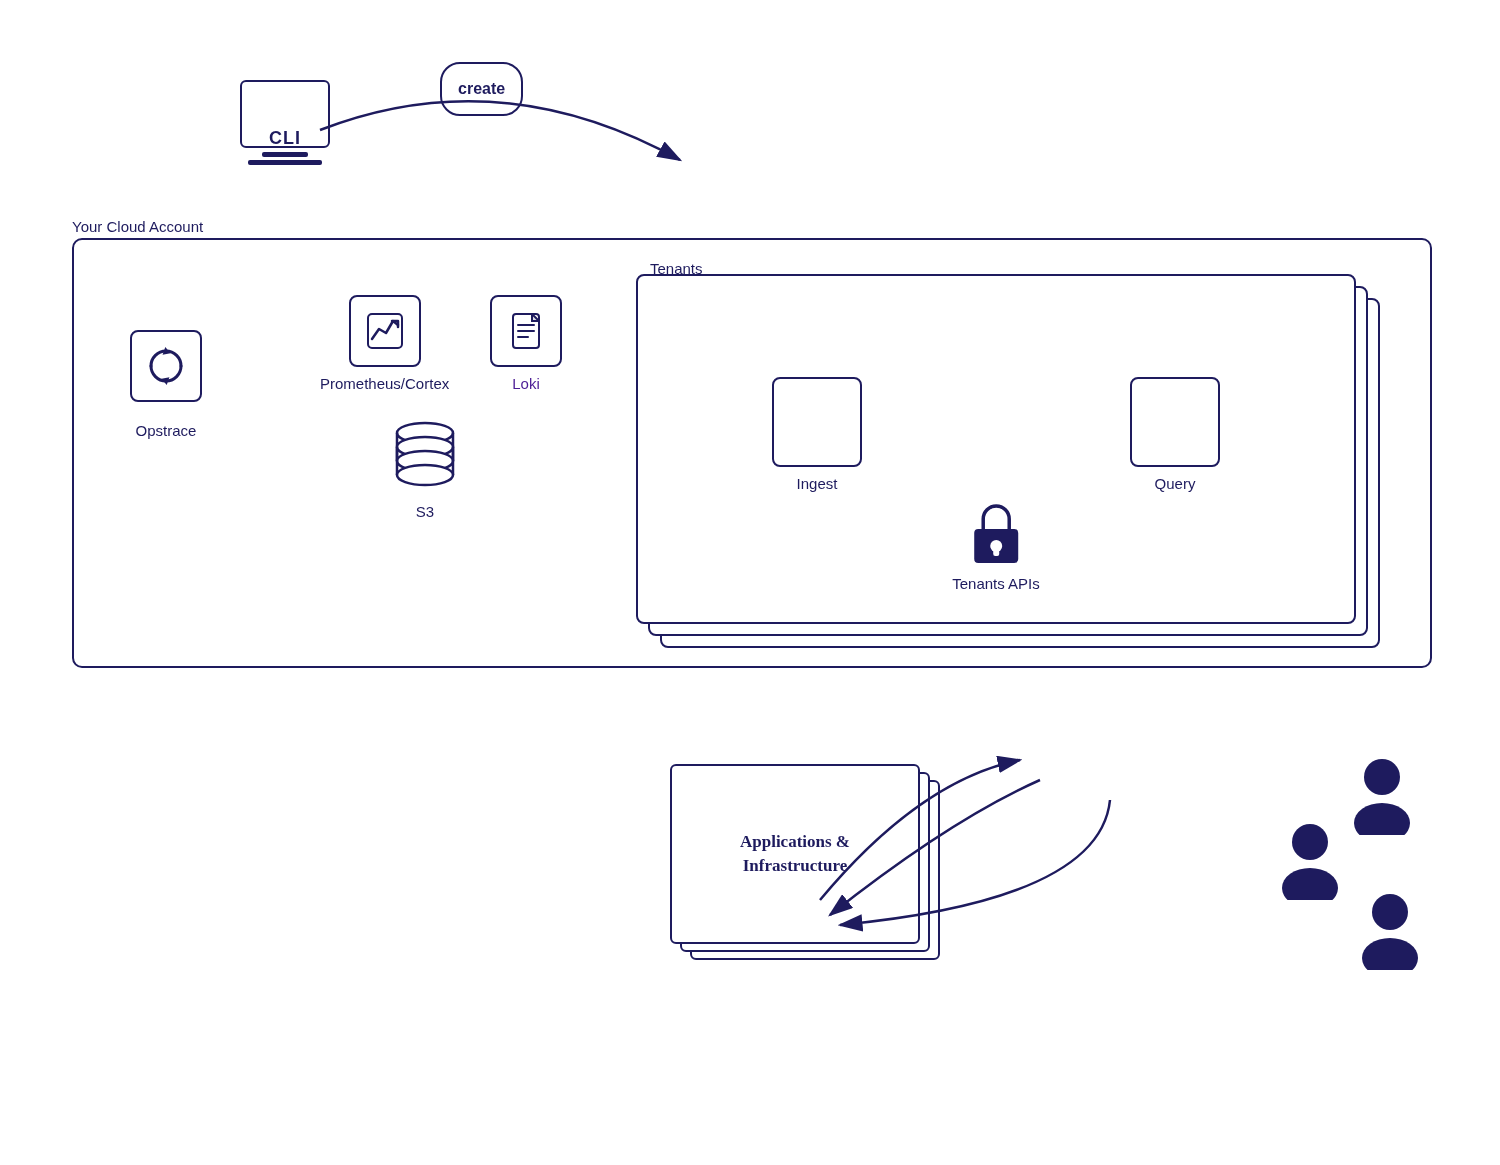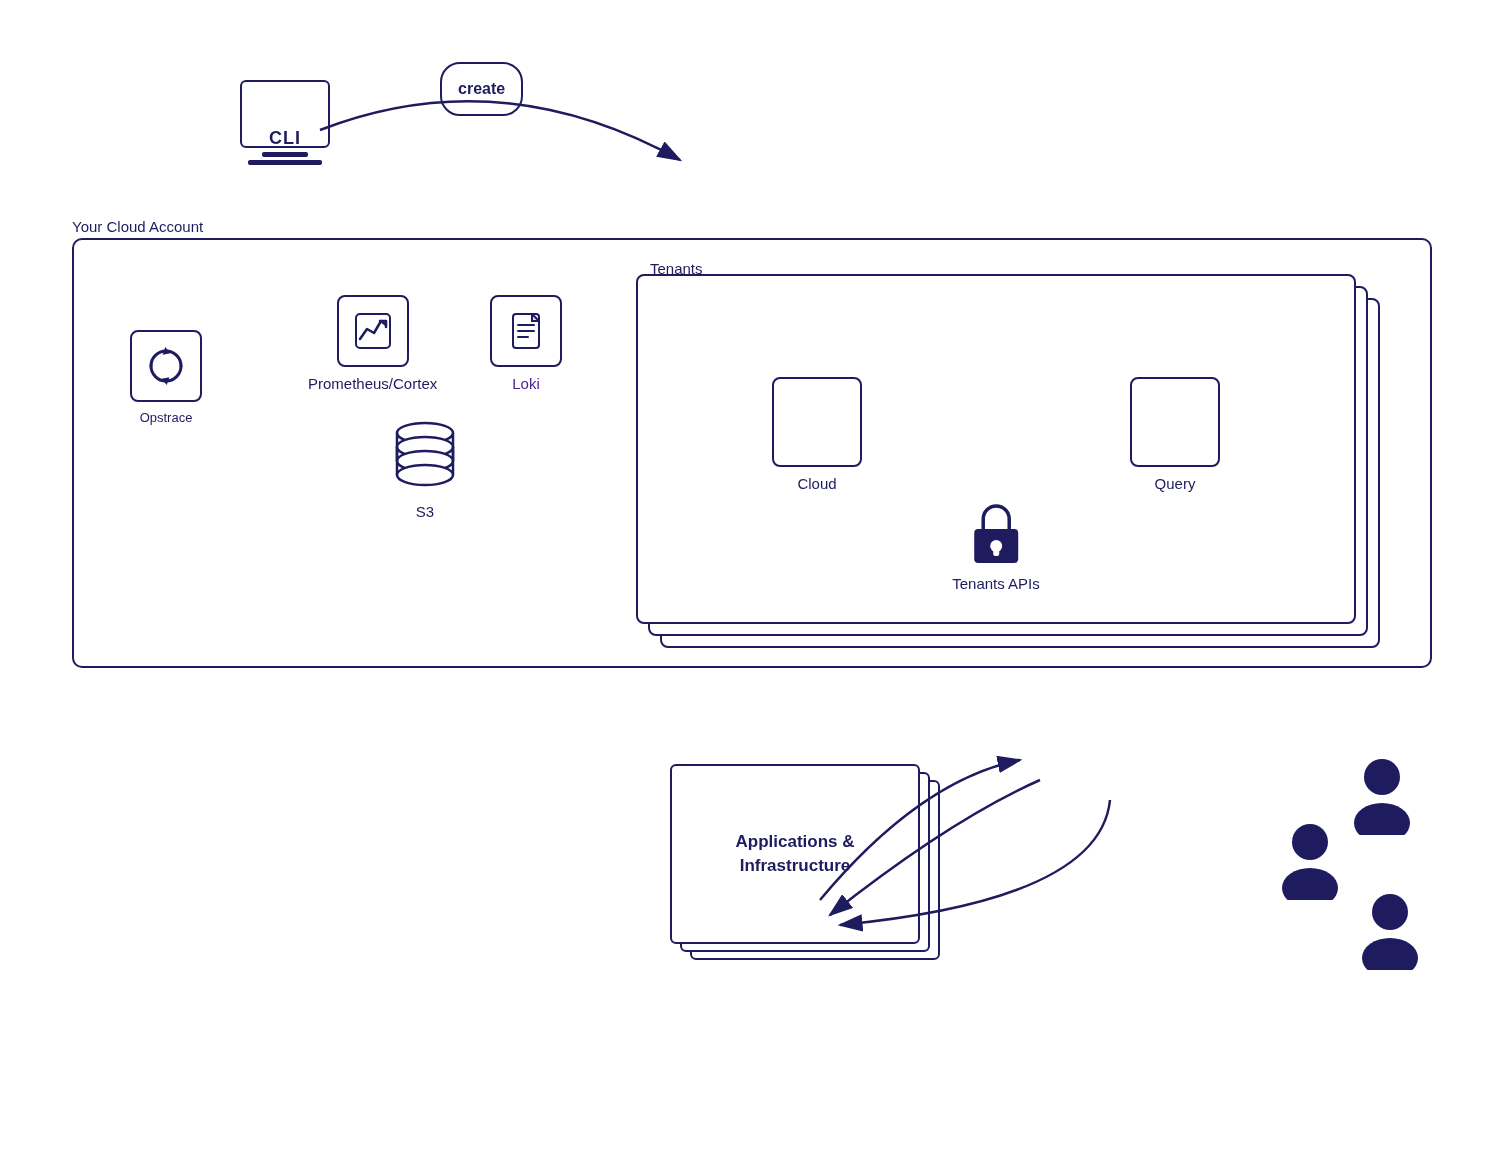--- a/index.html
+++ b/index.html
@@ -96,31 +96,31 @@
     .opstrace-icon-box {
       width: 72px;
       height: 72px;
       border: 2.5px solid #1e1b5e;
       border-radius: 8px;
       display: flex;
       align-items: center;
       justify-content: center;
     }
     .opstrace-label {
-      margin-top: 8px;
-      font-size: 13px;
+      margin-top: 20px;
+      font-size: 15px;
       color: #1e1b5e;
       font-weight: 500;
     }
 
     
     .prometheus-wrap {
       position: absolute;
       top: 295px;
-      left: 308px;
+      left: 320px;
       display: flex;
       flex-direction: column;
       align-items: center;
     }
     .prometheus-icon-box {
       width: 72px;
       height: 72px;
       border: 2.5px solid #1e1b5e;
       border-radius: 8px;
       display: flex;
@@ -314,20 +314,21 @@
       left: 0px;
       width: 250px;
       height: 180px;
       border: 2.5px solid #1e1b5e;
       border-radius: 6px;
       background: #fff;
       display: flex;
       align-items: center;
       justify-content: flex-end;
       padding: 20px;
+      font-family: Liberation Serif, serif;
     }
     .apps-card-text {
       font-size: 17px;
       font-weight: 600;
       color: #1e1b5e;
       text-align: center;
       line-height: 1.4;
     }
 
     
@@ -428,21 +429,21 @@
   </div>
 
   <div class="tenants-outer">
     <div class="tenants-label">Tenants</div>
     <div class="tenant-card-back2"></div>
     <div class="tenant-card-back1"></div>
     <div class="tenant-card-front">
 
       <div class="ingest-wrap">
         <div class="ingest-box"></div>
-        <span class="ingest-label">Cloud</span>
+        <span class="ingest-label">Ingest</span>
       </div>
 
       <div class="query-wrap">
         <div class="query-box"></div>
         <span class="query-label">Query</span>
       </div>
 
       <div class="secure-wrap" style="position:absolute;bottom:30px;left:50%;transform:translateX(-50%);flex-direction:column;align-items:center;display:flex;">
 
         <svg width="52" height="66" viewBox="0 0 52 66" fill="none">

